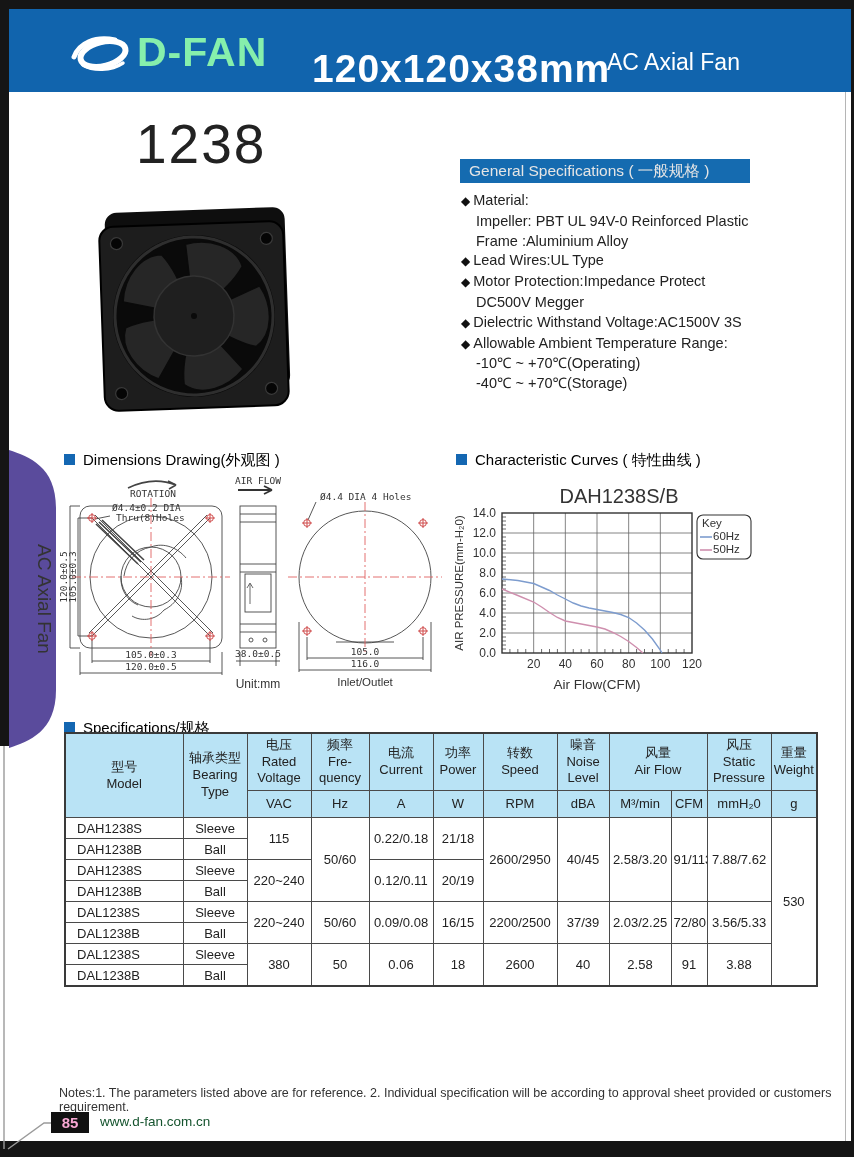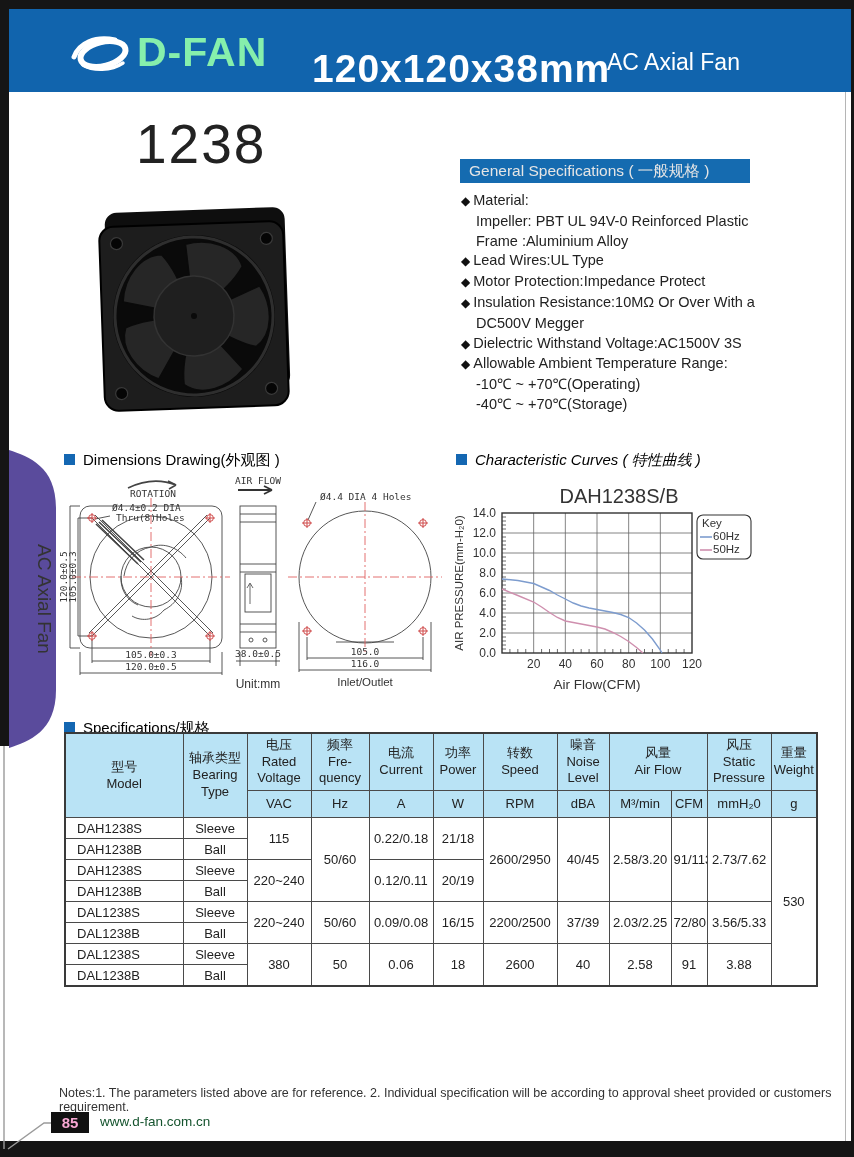--- a/index.html
+++ b/index.html
@@ -31,21 +31,21 @@
            color:#e5e5e5;font-size:15.5px;line-height:24px;padding-left:9px;box-sizing:border-box;}
   .gs-list{position:absolute;left:461px;top:191px;width:380px;font-size:14.5px;color:#222;}
   .gs-list .spec-line{line-height:19.8px;white-space:nowrap;}
   .gs-list .spec-line.cont{padding-left:15px;}
   .gs-list .diamond{font-size:12px;margin-right:3px;color:#111;}
 
   
   .sect{position:absolute;font-size:15px;color:#000;}
   .sect .sq{display:inline-block;width:11px;height:11px;background:#1467b2;margin-right:8px;}
   .sect-dim{left:64px;top:451px;}
-  .sect-curves{left:456px;top:451px;font-style:italic;}
+  .sect-curves{left:456px;top:451px;}
   .sect-specs{left:64px;top:719px;}
 
   .drawing{position:absolute;left:60px;top:472px;}
   .chartbox{position:absolute;left:452px;top:485px;}
 
   
   .spec-table{position:absolute;left:64px;top:732px;width:727px;border-collapse:collapse;
               table-layout:fixed;font-size:13px;color:#222;}
   .spec-table th,.spec-table td{border:1px solid #4a4a4a;text-align:center;padding:0 2px;overflow:hidden;}
   .spec-table{border:2px solid #3a3a3a;}
@@ -118,21 +118,20 @@
     </g>
   </svg>
 
   <div class="gs-band">General Specifications ( 一般规格 )</div>
   <div class="gs-list">
       <div class="spec-line"><span class="diamond">◆</span>Material:</div>
       <div class="spec-line cont">Impeller: PBT UL 94V-0 Reinforced Plastic</div>
       <div class="spec-line cont">Frame :Aluminium Alloy</div>
       <div class="spec-line"><span class="diamond">◆</span>Lead Wires:UL Type</div>
       <div class="spec-line"><span class="diamond">◆</span>Motor Protection:Impedance Protect</div>
-      <div class="spec-line"><span class="diamond">◆</span>Insulation Resistance:10MΩ Or Over With a</div>
       <div class="spec-line cont">DC500V Megger</div>
       <div class="spec-line"><span class="diamond">◆</span>Dielectric Withstand Voltage:AC1500V 3S</div>
       <div class="spec-line"><span class="diamond">◆</span>Allowable Ambient Temperature Range:</div>
       <div class="spec-line cont">-10℃ ~ +70℃(Operating)</div>
       <div class="spec-line cont">-40℃ ~ +70℃(Storage)</div>
     </div>
 
   <div class="sect sect-dim">
     <span class="sq"></span><span>Dimensions Drawing(外观图 )</span>
   </div>
@@ -375,21 +374,21 @@
           <td class="model-cell">DAH1238S</td>
           <td>Sleeve</td>
           <td rowspan="2">115</td>
           <td rowspan="4">50/60</td>
           <td rowspan="2">0.22/0.18</td>
           <td rowspan="2">21/18</td>
           <td rowspan="4">2600/2950</td>
           <td rowspan="4">40/45</td>
           <td rowspan="4">2.58/3.20</td>
           <td rowspan="4">91/113</td>
-          <td rowspan="4">2.73/7.62</td>
+          <td rowspan="4">7.88/7.62</td>
           <td rowspan="8">530</td>
         </tr>
         <tr>
           <td class="model-cell">DAH1238B</td>
           <td>Ball</td>
         </tr>
         <tr>
           <td class="model-cell">DAH1238S</td>
           <td>Sleeve</td>
           <td rowspan="2">220~240</td>

